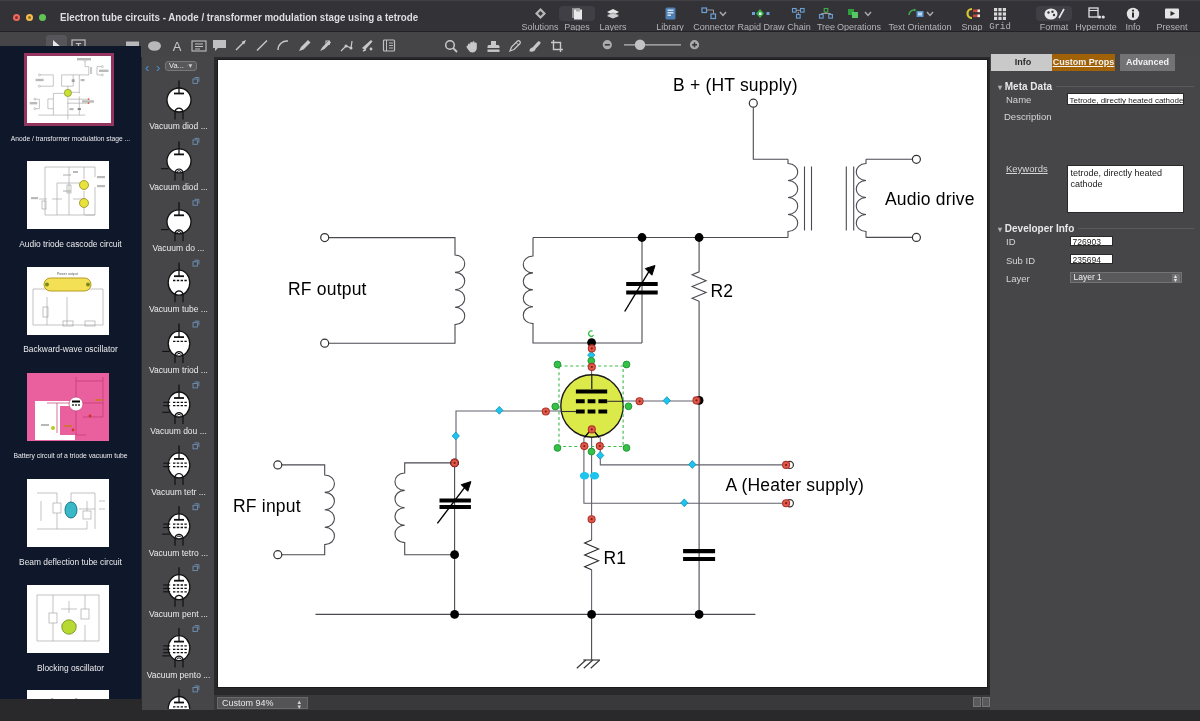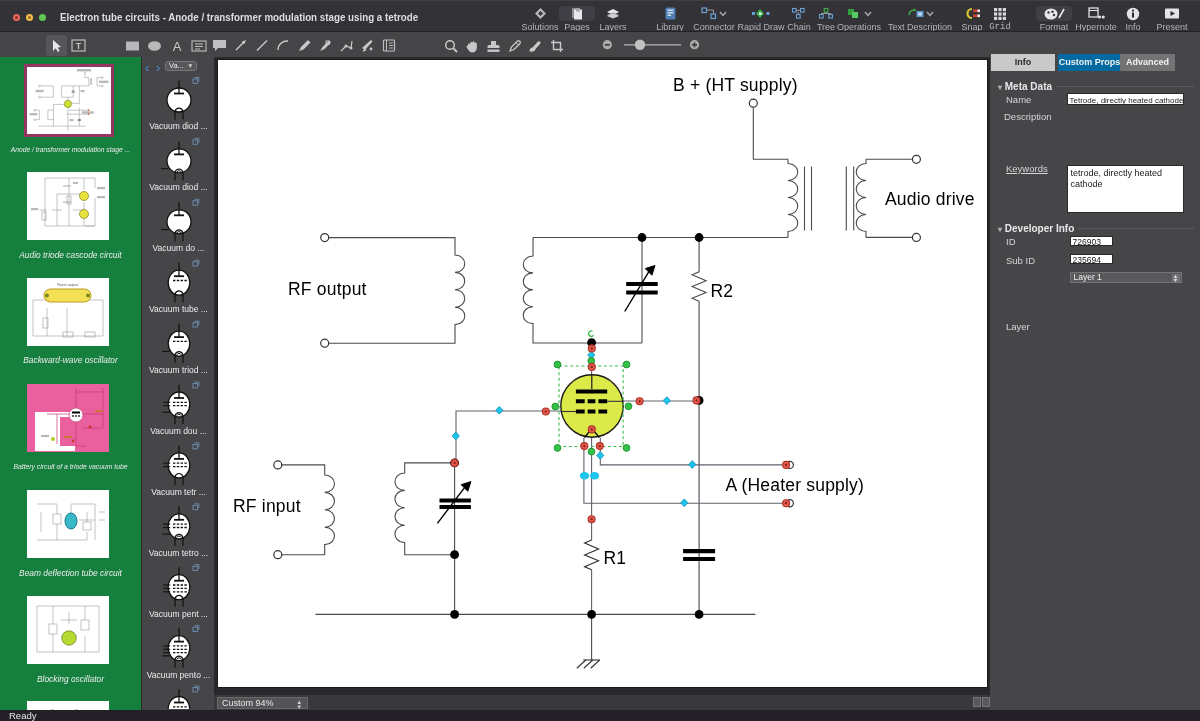--- a/index.html
+++ b/index.html
@@ -16,21 +16,21 @@
 .tbtn .ic { position:absolute; left:50%; transform:translateX(-50%); top:5px; width:36px; height:15px; display:flex; align-items:center; justify-content:center; }
 .tbtn .lb { position:absolute; top:21px; width:100%; font-size:9px; color:#b4b4b6; white-space:nowrap; text-align:center; }
 .tbtn.sel .ic { background:#413f46; border-radius:4px; }
 
 
 #toolrow { position:absolute; left:0; top:31px; width:1200px; height:26px; background:#454547; border-top:1px solid #232325; }
 .tool { position:absolute; top:3px; width:21px; height:21px; display:flex; align-items:center; justify-content:center; }
 .tool.sel { background:#55555a; border-radius:3px; }
 
 
-#sidebar { position:absolute; left:0; top:57px; width:141px; height:653px; background:#15803d; overflow:hidden;font-style:italic; }
+#sidebar { position:absolute; left:0; top:46px; width:141px; height:653px; background:#0f172a; overflow:hidden; }
 .thumb { position:absolute; left:27px; width:82px; height:68px; background:#fff; }
 .thumb.sel { left:24px; width:90px; height:73px; border:3px solid #93355f; background:#fff; }
 .tcap { position:absolute; left:0; width:141px; text-align:center; font-size:8.4px; color:#ececee; white-space:nowrap; }
 
 
 #library { position:absolute; left:141px; top:57px; width:73px; height:653px; background:#464649; border-left:1px solid #2a2a2c; overflow:hidden; }
 .lcap { position:absolute; left:0; width:73px; text-align:center; font-size:8.5px; color:#ececee; white-space:nowrap; overflow:hidden; }
 
 
 #canvas { position:absolute; left:214px; top:57px; width:776px; height:638px; background:#29292b; }
@@ -168,21 +168,21 @@
     <div class="tbtn" style="left:880px;width:80px;">
         <div class="ic">
           <svg width="28" height="13">
             <path d="M3,8 a5,5 0 0 1 5,-5" stroke="#3fae49" stroke-width="1.5" fill="none"></path>
             <path d="M8,1.5 v3 l2.5,-1.5 z" fill="#3fae49"></path>
             <rect x="10.5" y="4" width="7" height="6" fill="#5c97cf"></rect>
             <rect x="12" y="5.5" width="4" height="3" fill="#bcd7ee"></rect>
             <path d="M21,5 l3,3.4 l3,-3.4" stroke="#aaa" stroke-width="1.5" fill="none"></path>
           </svg>
         </div>
-        <div class="lb">Text Description</div>
+        <div class="lb">Text Orientation</div>
       </div>
     <div class="tbtn" style="left:944px;width:56px;">
         <div class="ic">
           <svg width="17" height="13">
             <path d="M8,2 a4.5,4.5 0 1 0 0,9" stroke="#d8c832" stroke-width="2.2" fill="none"></path>
             <rect x="9" y="2.5" width="7" height="2.6" fill="#cc4433"></rect>
             <rect x="9" y="7.5" width="7" height="2.6" fill="#cc4433"></rect>
             <rect x="13.5" y="2.5" width="2.5" height="2.6" fill="#eee"></rect>
             <rect x="13.5" y="7.5" width="2.5" height="2.6" fill="#eee"></rect>
           </svg>
@@ -862,21 +862,21 @@
   </div>
 
   <div id="zoombar">
     <div id="zoomsel">Custom 94%<span style="position:absolute;right:6px;top:1px;font-size:7px;line-height:5px;color:#cfcfd1;">▴<br>▾</span></div>
     <div style="position:absolute;right:9px;top:2px;width:8px;height:10px;background:#59595c;border:1px solid #77777a;"></div>
     <div style="position:absolute;right:0px;top:2px;width:8px;height:10px;background:#59595c;border:1px solid #77777a;"></div>
   </div>
 
   <div id="rightpanel">
     <div class="rtab" style="left:1px;width:64px;background:#c9c9c9;color:#2a2a2a;">Info</div>
-    <div class="rtab" style="left:68px;width:63px;background:#0369a1;color:#f2f2f2;">Custom Props</div>
+    <div class="rtab" style="left:62px;width:63px;background:#a16207;color:#f2f2f2;text-decoration:underline;">Custom Props</div>
     <div class="rtab" style="left:130px;width:55px;background:#737376;color:#f2f2f2;">Advanced</div>
 
     <div class="rhead" style="left:8px;top:24px;"><span style="color:#b0b0b2;font-size:8px;">▾</span> Meta Data</div>
     <div class="rline" style="left:66px;top:29px;width:138px;"></div>
 
     <div class="rlabel" style="left:16px;top:37px;">Name</div>
     <div class="rfield" style="left:76.5px;top:35.5px;width:117.5px;height:12.5px;line-height:11px;padding:1px 0 0 2px;white-space:nowrap;">Tetrode, directly heated cathode</div>
 
     <div class="rlabel" style="left:14px;top:54px;">Description</div>
 
@@ -885,18 +885,17 @@
 
     <div class="rhead" style="left:8px;top:166px;"><span style="color:#b0b0b2;font-size:8px;">▾</span> Developer Info</div>
     <div class="rline" style="left:88px;top:171px;width:116px;"></div>
 
     <div class="rlabel" style="left:16px;top:179px;">ID</div>
     <div class="rfield" style="left:79.5px;top:178.5px;width:43px;height:10px;font-size:8.5px;line-height:8.5px;padding:1px 0 0 2px;">726903</div>
 
     <div class="rlabel" style="left:16px;top:197.5px;">Sub ID</div>
     <div class="rfield" style="left:79.5px;top:197px;width:43px;height:10px;font-size:8.5px;line-height:8.5px;padding:1px 6px 0 2px;">235694</div>
 
-    <div class="rlabel" style="left:16px;top:216px;margin-top:48px;">Layer</div>
+    <div class="rlabel" style="left:16px;top:216px;">Layer</div>
     <div style="position:absolute;left:79.5px;top:215px;width:112px;height:10.5px;background:#59595c;border:1px solid #737376;font-size:8.5px;line-height:9px;color:#f0f0f2;padding-left:3px;">Layer 1<span style="position:absolute;right:1px;top:0.5px;width:8px;height:8px;background:#737376;color:#e8e8ea;font-size:6px;line-height:4px;text-align:center;">▴<br>▾</span></div>
   </div>
 
-  <div id="statusbar">Ready</div>
 </div>
 
 </body></html>

